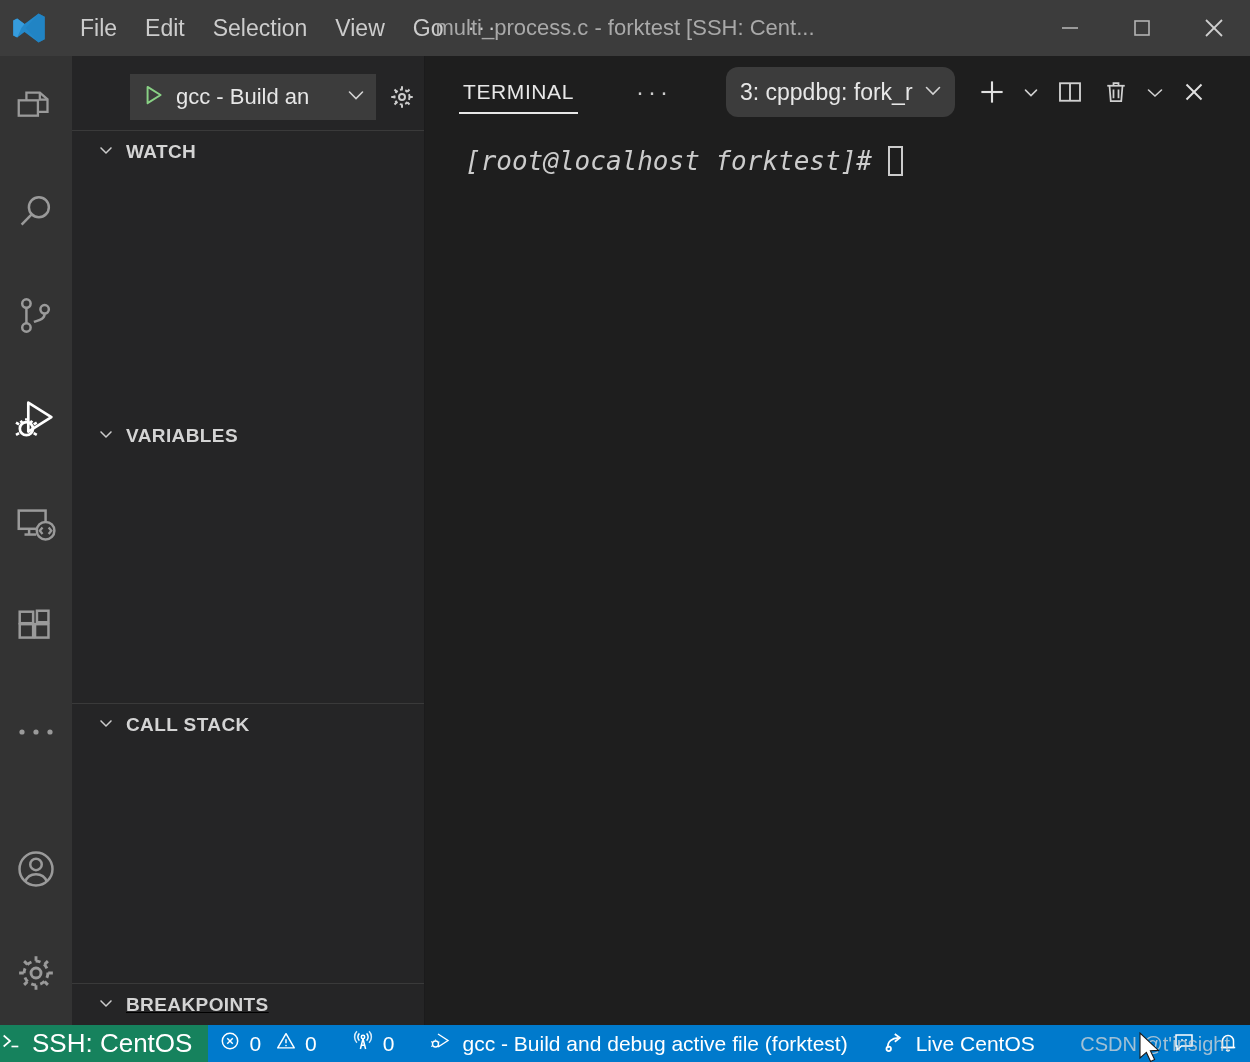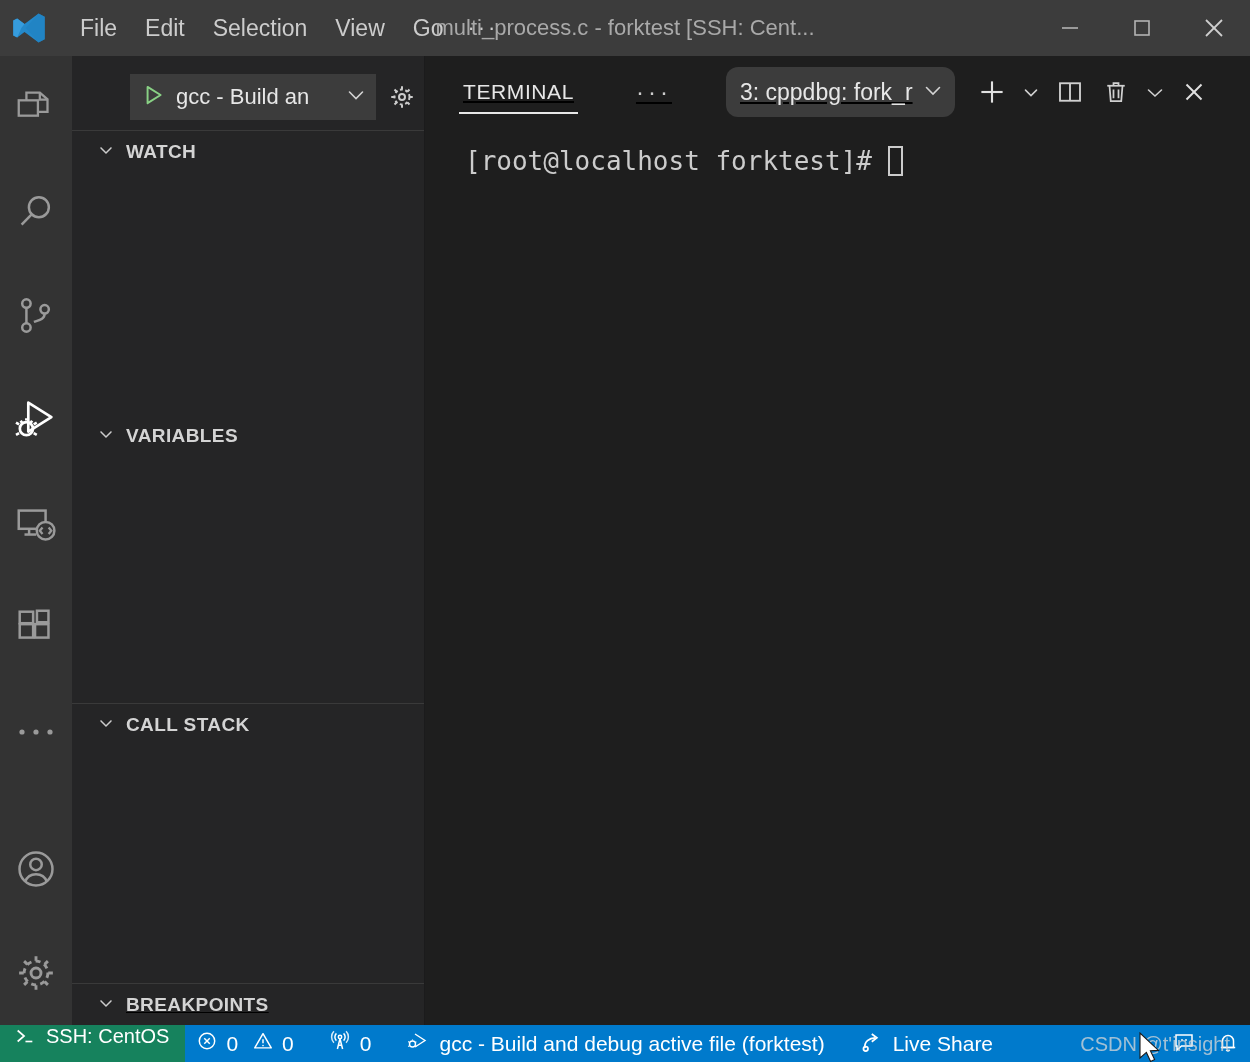--- a/index.html
+++ b/index.html
@@ -69,56 +69,56 @@
     border-top: 1px solid #3a3a3a;
   }
   .section-header.first { border-top: none; }
   .section-title {
     color: #d4d4d4; font-size: 19px; font-weight: bold; letter-spacing: 0.4px;
   }
   .section-body { background: #252526; }
 
   
   .panel { flex: 1 1 auto; background: #1e1e1e; display: flex; flex-direction: column; min-width: 0; }
-  .panel-header { height: 72px; display: flex; align-items: center; padding-left: 34px; padding-right: 4px; text-decoration: underline; }
+  .panel-header { height: 72px; display: flex; align-items: center; padding-left: 34px; padding-right: 4px; }
   .panel-tab {
     color: #e7e7e7; font-size: 21px; letter-spacing: 0.6px; position: relative;
     padding: 0 4px; height: 72px; display: flex; align-items: center;
   }
   .panel-tab::after {
     content: ""; position: absolute; left: 0; right: 0; bottom: 14px; height: 2px; background: #e7e7e7;
   }
   .panel-dots { color: #cccccc; font-size: 24px; letter-spacing: 4px; margin-left: 52px; padding: 0 6px; }
   .term-select {
     background: #3c3c3c; height: 50px; margin-left: 48px; display: flex; align-items: center;
     padding: 0 10px 0 14px; gap: 8px; max-width: 272px; min-width: 0; border-radius: 12px;
   }
   .term-select-label { color: #e7e7e7; font-size: 23px; white-space: nowrap; overflow: hidden; }
   .panel-actions { display: flex; align-items: center; margin-left: 14px; gap: 0; }
   .panel-act { width: 46px; height: 50px; display: flex; align-items: center; justify-content: center; }
   .panel-act.narrow { width: 32px; }
 
-  .terminal-body { flex: 1 1 auto; padding: 18px 0 0 40px; }
+  .terminal-body { flex: 1 1 auto; padding: 18px 0 0 40px; font-style: italic; }
   .term-line {
     color: #cccccc; font-family: "DejaVu Sans Mono", "Liberation Mono", monospace;
     font-size: 26px; letter-spacing: 0px; display: flex; align-items: center; gap: 0;
   }
   .term-cursor {
     display: inline-block; width: 15px; height: 30px; border: 2px solid #cccccc;
     margin-left: 16px; background: transparent;
   }
 
   
   .statusbar {
     height: 37px; flex: 0 0 37px; display: flex; align-items: stretch;
     background: #007acc; color: #ffffff; position: relative;
   }
   .sb-remote {
-    background: #16825d; display: flex; align-items: flex-start; gap: 10px;
-    padding: 0 16px 0 14px; color: #ffffff; font-size: 20px; white-space: nowrap;
+    background: #16825d; display: flex; align-items: center; gap: 10px;
+    padding: 0 16px 0 0; color: #ffffff; font-size: 26px; white-space: nowrap;
   }
   .sb-item {
     display: flex; align-items: center; gap: 8px; padding: 0 11px; font-size: 21px;
     color: #ffffff; white-space: nowrap;
   }
   .sb-item.gap-left { margin-left: 12px; }
   .sb-right { margin-left: auto; display: flex; align-items: center; }
   .sb-icon-btn { width: 44px; height: 37px; display: flex; align-items: center; justify-content: center; }
   .watermark {
     position: absolute; right: 20px; top: 50%; transform: translateY(-50%);
@@ -459,21 +459,21 @@
     </div>
 
     <div class="sb-item gap-left">
       <span>
         <svg width="26" height="26" viewBox="0 0 24 24" fill="none" stroke="#ffffff" stroke-width="1.6">
           <path d="M5.5 18.5c-1-6 4-9.2 9.5-9.4"></path>
           <path d="M11.8 5.5 L16.5 9.1 L11.8 12.7"></path>
           <circle cx="6.2" cy="19.2" r="2.1"></circle>
         </svg>
       </span>
-      <span>Live Share</span>
+      <span>Live CentOS</span>
     </div>
 
     <div class="sb-right">
       <div class="sb-icon-btn">
         <span>
           <svg width="24" height="24" viewBox="0 0 24 24" fill="none" stroke="#ffffff" stroke-width="1.5">
             <path d="M4 5h16v11H9.5L5 20v-4H4z"></path>
             <circle cx="10" cy="10" r=".9" fill="#ffffff" stroke="none"></circle>
             <circle cx="14" cy="10" r=".9" fill="#ffffff" stroke="none"></circle>
           </svg>

